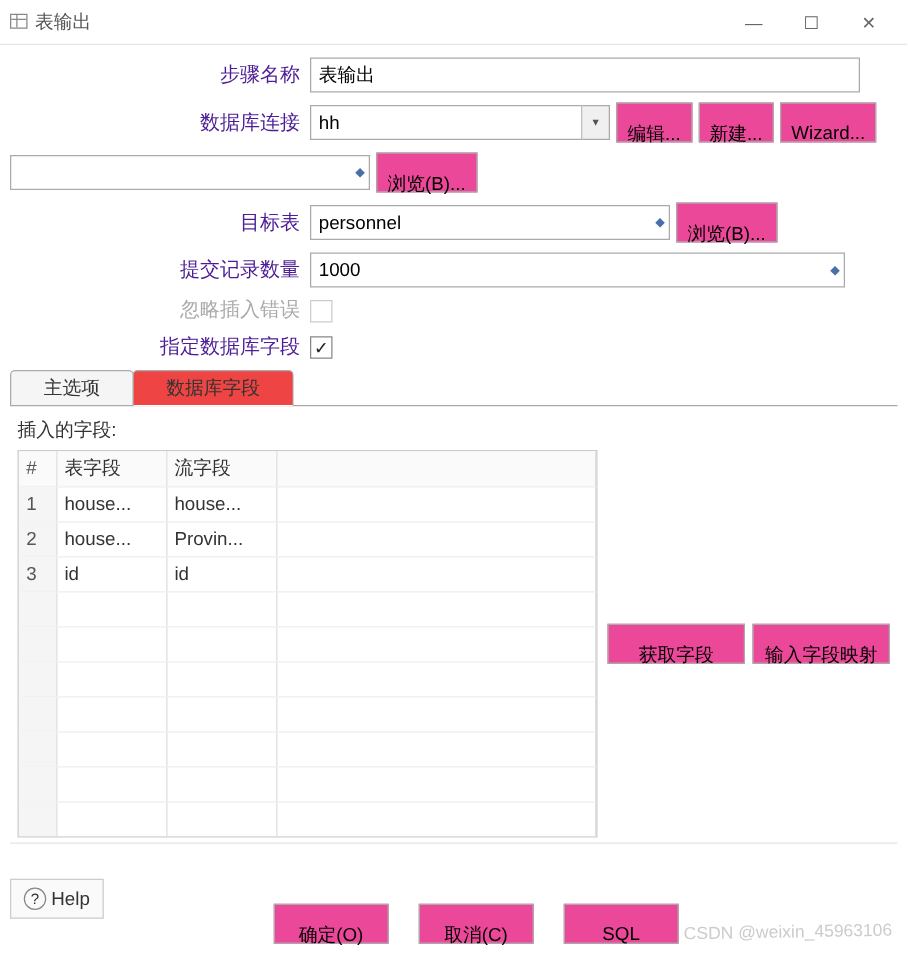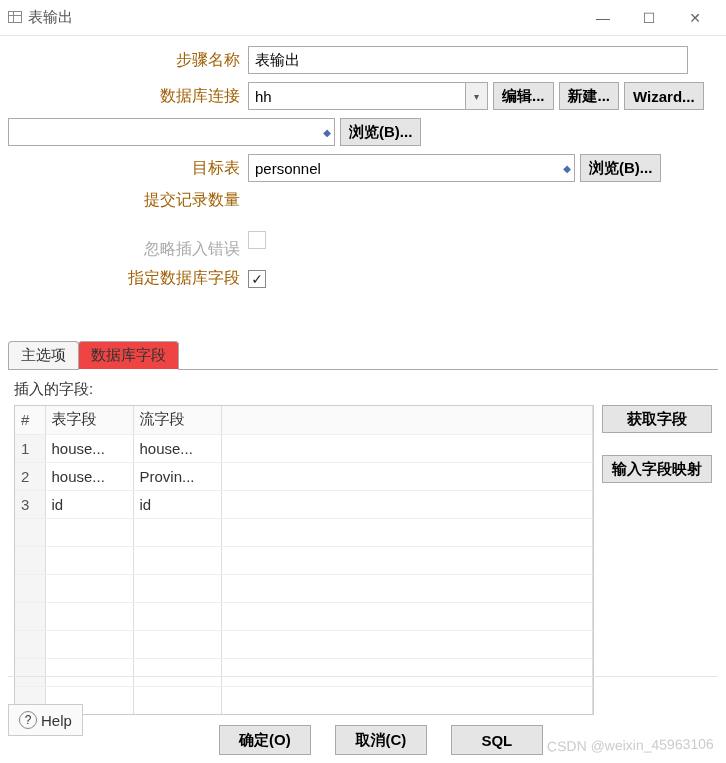--- a/index.html
+++ b/index.html
@@ -36,34 +36,34 @@
 .form-row {
   display: flex;
   align-items: center;
   margin-bottom: 8px;
 }
 .form-label {
   width: 240px;
   text-align: right;
   padding-right: 8px;
   font-size: 16px;
-  color: #a16207;
-}
-.form-label.disabled { color: #aaa; margin-top: 20px; }
+  color: #4c1d95;
+}
+.form-label.disabled { color: #aaa; }
 .form-field { display: flex; align-items: center; gap: 5px; }
 .txt {
   border: 1px solid #aaa;
   height: 28px;
   padding: 2px 6px;
   font-size: 15px;
   background: #fff;
 }
 .txt.w-full { width: 440px; }
 .txt.w-db { width: 218px; }
-.txt.w-diamond { width: 327px; }
+.txt.w-diamond { width: 288px; }
 .txt.w-commit { width: 428px; }
 .diamond {
   position: relative;
 }
 .diamond::after {
   content: '◆';
   position: absolute;
   right: 4px;
   top: 50%;
   transform: translateY(-50%);
@@ -78,58 +78,56 @@
   height: 28px;
   background: #f0f0f0;
   display: flex;
   align-items: center;
   justify-content: center;
   font-size: 10px;
   color: #555;
 }
 .btn {
   border: 1px solid #aaa;
-  background: #e5e5e5;
-  padding: 3px 8px;
+  background: #ec4899;
+  padding: 15px 8px;
   font-size: 15px;
   height: 28px;
-  font-weight: bold;
 }
 .check { width: 18px; height: 18px; border: 1px solid #888; display: inline-flex; align-items: center; justify-content: center; background: #fff; }
 .check.checked::after { content: '✓'; font-size: 14px; color: #222; }
 .tabs {
   display: flex;
   border-bottom: 1px solid #aaa;
   margin-top: 4px;
 }
 .tab {
   border: 1px solid #aaa;
   border-bottom: none;
-  padding: 4px 12px;
+  padding: 4px 26px;
   font-size: 15px;
   background: #f5f5f5;
   margin-right: -1px;
   border-radius: 4px 4px 0 0;
-  margin-top: 44px;
 }
 .tab.active { background: #ef4444; position: relative; }
 .tab.active::after { content:''; position:absolute; left:0; right:0; bottom:-1px; height:1px; background:#fff; }
 .section-title { padding: 10px 6px 6px; font-size: 15px; }
 .table-area {
   display: flex;
   gap: 8px;
   padding: 0 6px;
 }
 .table-wrap {
   border: 1px solid #ccc;
   width: 590px;
   height: 310px;
   overflow: hidden;
 }
-.side-buttons { display: flex; flex-direction: column; gap: 22px; align-items: center; }
+.side-buttons { display: flex; flex-direction: row; gap: 6px; align-items: center; }
 .side-buttons .btn { width: 110px; }
 table.grid { border-collapse: collapse; width: 100%; table-layout: fixed; }
 table.grid th, table.grid td {
   border-right: 1px solid #ddd;
   border-bottom: 1px solid #eee;
   padding: 4px 6px;
   text-align: left;
   font-size: 15px;
   height: 28px;
   overflow: hidden;
@@ -243,20 +241,25 @@
     <div class="form-field">
       <div class="diamond" style="display:inline-block;">
         <input class="txt w-diamond" value="personnel" style="">
       </div>
       <button class="btn">浏览(B)...</button>
     </div>
   </div>
 
   <div class="form-row">
     <div class="form-label">提交记录数量</div>
+    <div class="form-field">
+      <div class="diamond" style="display:inline-block;">
+        <input class="txt w-commit" value="1000" style="">
+      </div>
+    </div>
   </div>
 
 
   <div class="form-row">
     <div class="form-label disabled">忽略插入错误</div>
     <div class="form-field">
       <span class="check" style="border-color:#ccc;"></span>
     </div>
   </div>
 

